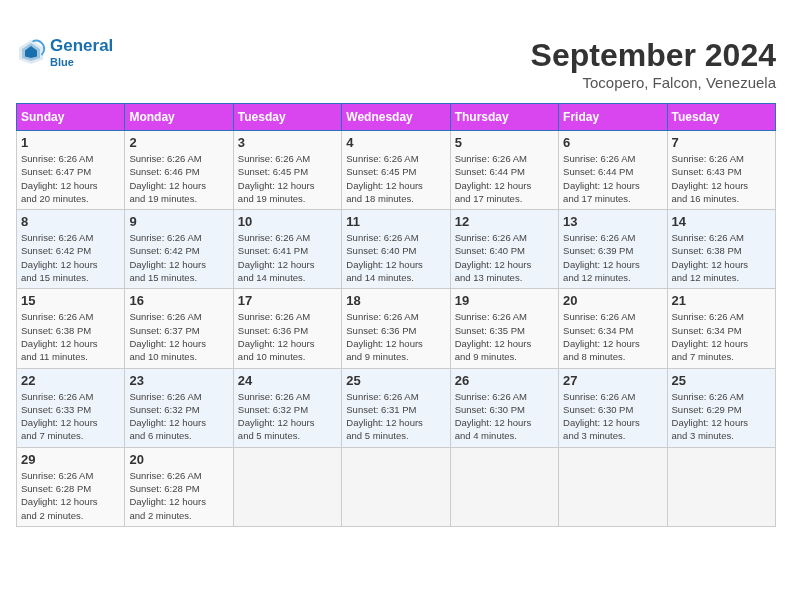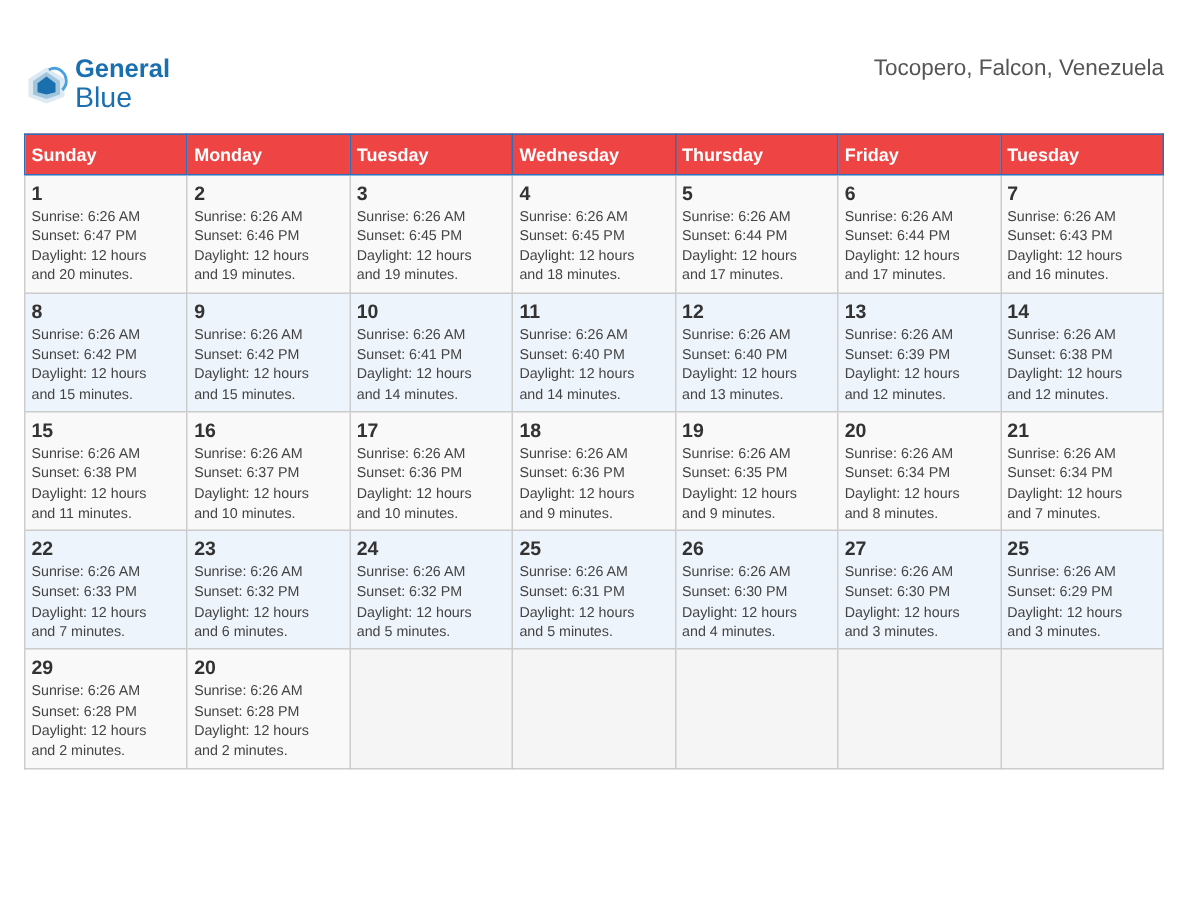--- a/index.html
+++ b/index.html
@@ -37,21 +37,21 @@
     .subtitle {
       font-size: 15px;
       color: #555;
     }
     table {
       width: 100%;
       border-collapse: collapse;
       font-size: 10px;
     }
     thead tr th {
-      background-color: #ef4444;
+      background-color: #d946ef;
       color: #fff;
       padding: 6px 4px;
       text-align: left;
       font-size: 12px;
       font-weight: bold;
       border: 1px solid #2a6fbb;
     }
     tbody tr td {
       border: 1px solid #ccc;
       vertical-align: top;
@@ -87,24 +87,25 @@
 <div class="header">
   <div class="logo">
     <svg class="logo-icon" viewBox="0 0 40 40">
       <polygon points="20,4 36,14 36,30 20,36 4,30 4,14" fill="#1a6faf" opacity="0.15"></polygon>
       <polygon points="20,8 32,16 32,28 20,32 8,28 8,16" fill="#1a6faf" opacity="0.3"></polygon>
       <polygon points="20,12 28,18 28,26 20,28 12,26 12,18" fill="#1a6faf"></polygon>
       <path d="M22,6 Q30,2 36,10 Q40,18 34,24" stroke="#4a9fdf" stroke-width="2.5" fill="none"></path>
     </svg>
     <div>
       <div style="font-size:17px;font-weight:bold;color:#1a6faf;line-height:1.1">General</div>
-      <div style="font-size:19px;font-weight:normal;color:#1a6faf;line-height:1.1">Blue</div>
+      <div style="font-size:11px;font-weight:bold;color:#1a6faf;line-height:1.1">Blue</div>
     </div>
   </div>
   <div class="title-block">
+    <div class="month-title">September 2024</div>
     <div class="subtitle">Tocopero, Falcon, Venezuela</div>
   </div>
 </div>
 
 <table>
   <thead>
     <tr id="weekday-header">
         <th>Sunday</th>
         <th>Monday</th>
         <th>Tuesday</th>

